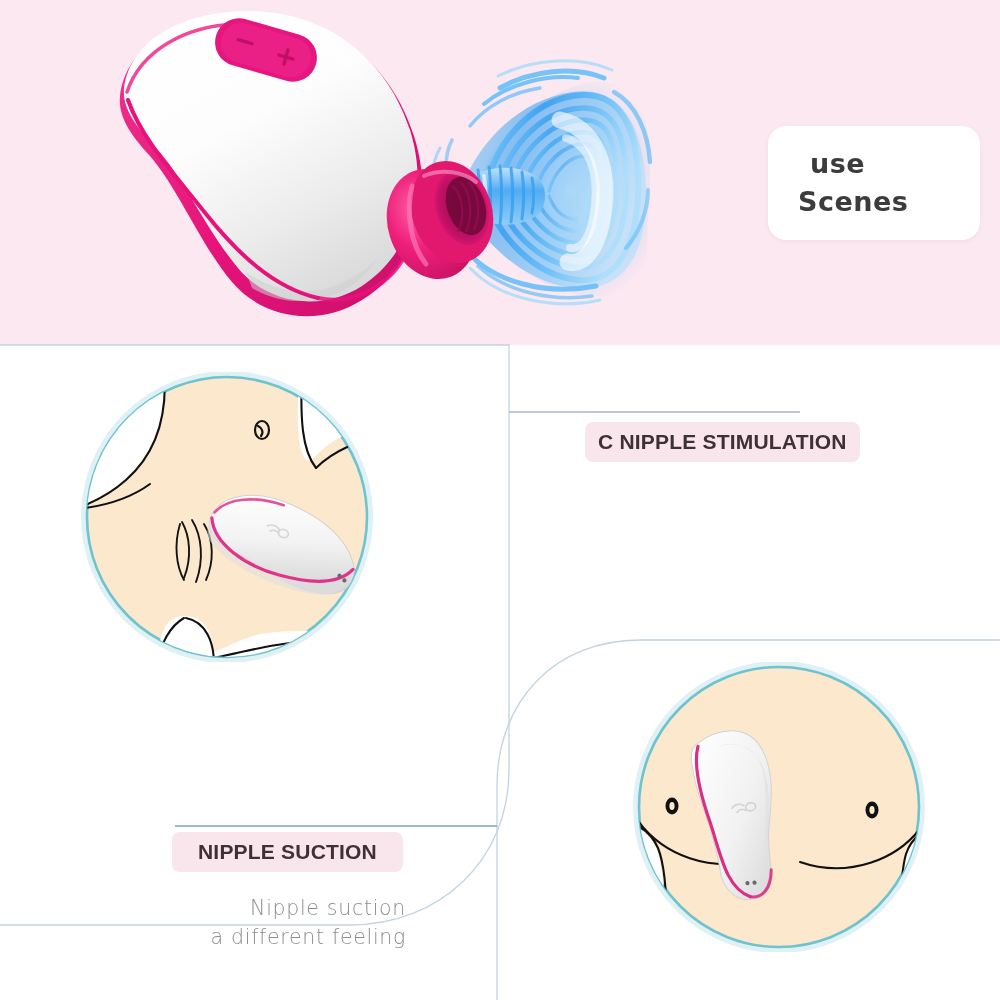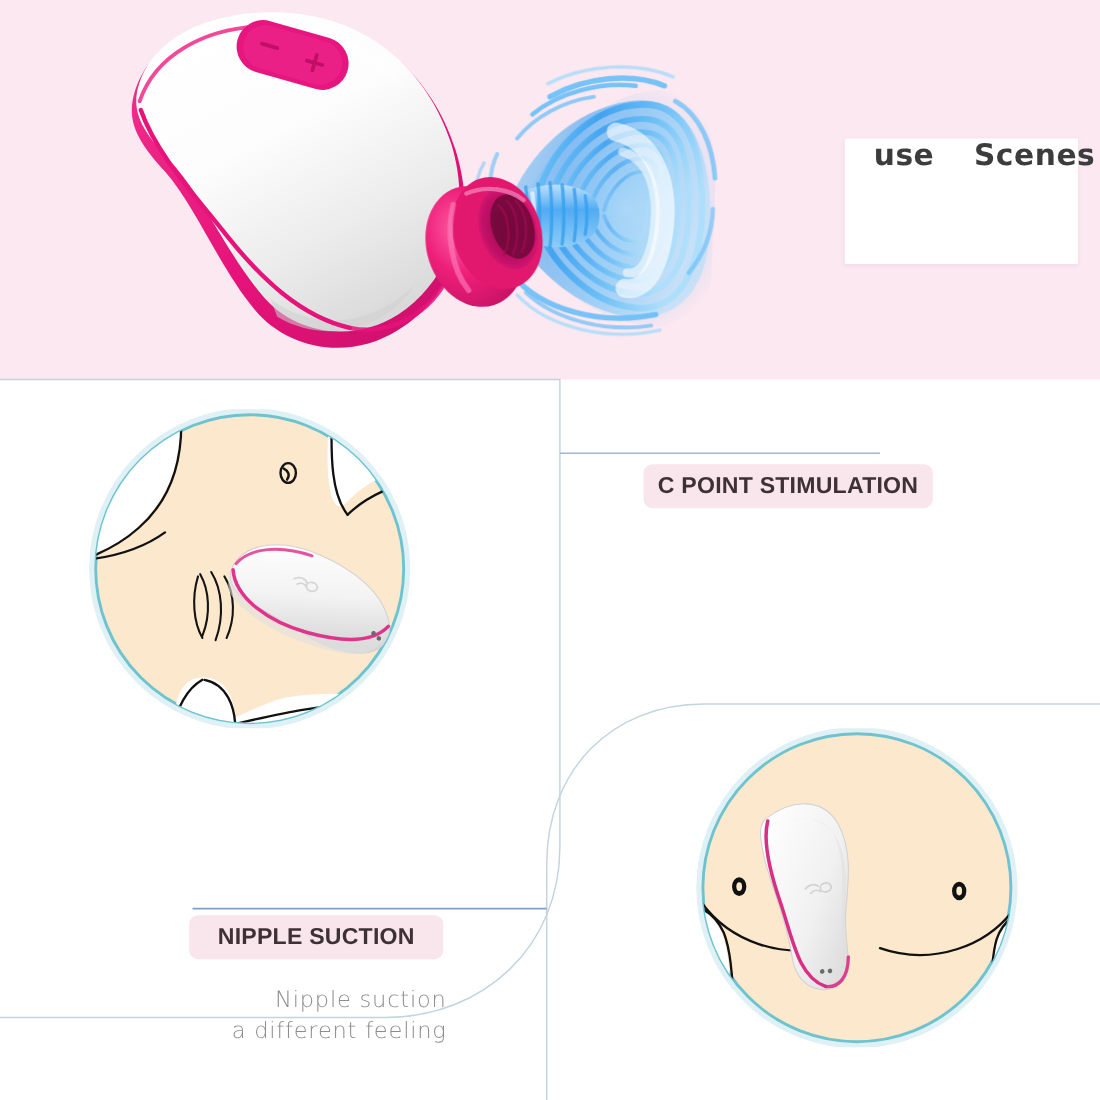--- a/index.html
+++ b/index.html
@@ -15,23 +15,23 @@
   
   .hero{
     position:absolute;left:0;top:0;width:1000px;height:345px;
     background:#fbe8f1;
     overflow:hidden;
   }
   .hero-svg{position:absolute;left:0;top:0;width:1000px;height:345px;display:block;}
 
   .scenes-card{
     position:absolute;left:768px;top:126px;width:212px;height:114px;
-    background:#ffffff;border-radius:1px;
+    background:#ffffff;border-radius:18px;
     box-shadow:0 1px 4px rgba(170,120,145,.10);
-    display:flex;flex-direction:row;
+    display:flex;flex-direction:column;
     align-items:center;justify-content:center;
     gap:6px;
   }
   .scenes-line{
     color:#3c3c3c;font-weight:bold;font-size:27px;
     letter-spacing:.5px;line-height:1.18;text-align:center;
     font-family:"DejaVu Sans", sans-serif;
   }
   .scenes-line.l1{align-self:flex-start;margin-left:42px;}
   .scenes-line.l2{align-self:flex-start;margin-left:30px;}
@@ -375,19 +375,19 @@
 
           <g fill="#6a6a6a">
             <circle cx="118" cy="216" r="2.1"></circle>
             <circle cx="125" cy="217" r="2.1"></circle>
           </g>
         </g>
       </g>
     </svg>
   </div>
 
-  <div class="badge b1">C POINT STIMULATION</div>
+  <div class="badge b1">C NIPPLE STIMULATION</div>
 
   <div class="badge b2">NIPPLE SUCTION</div>
   <div class="desc d2">Nipple suction
 a different feeling</div>
 
 </div>
 
 </body></html>

